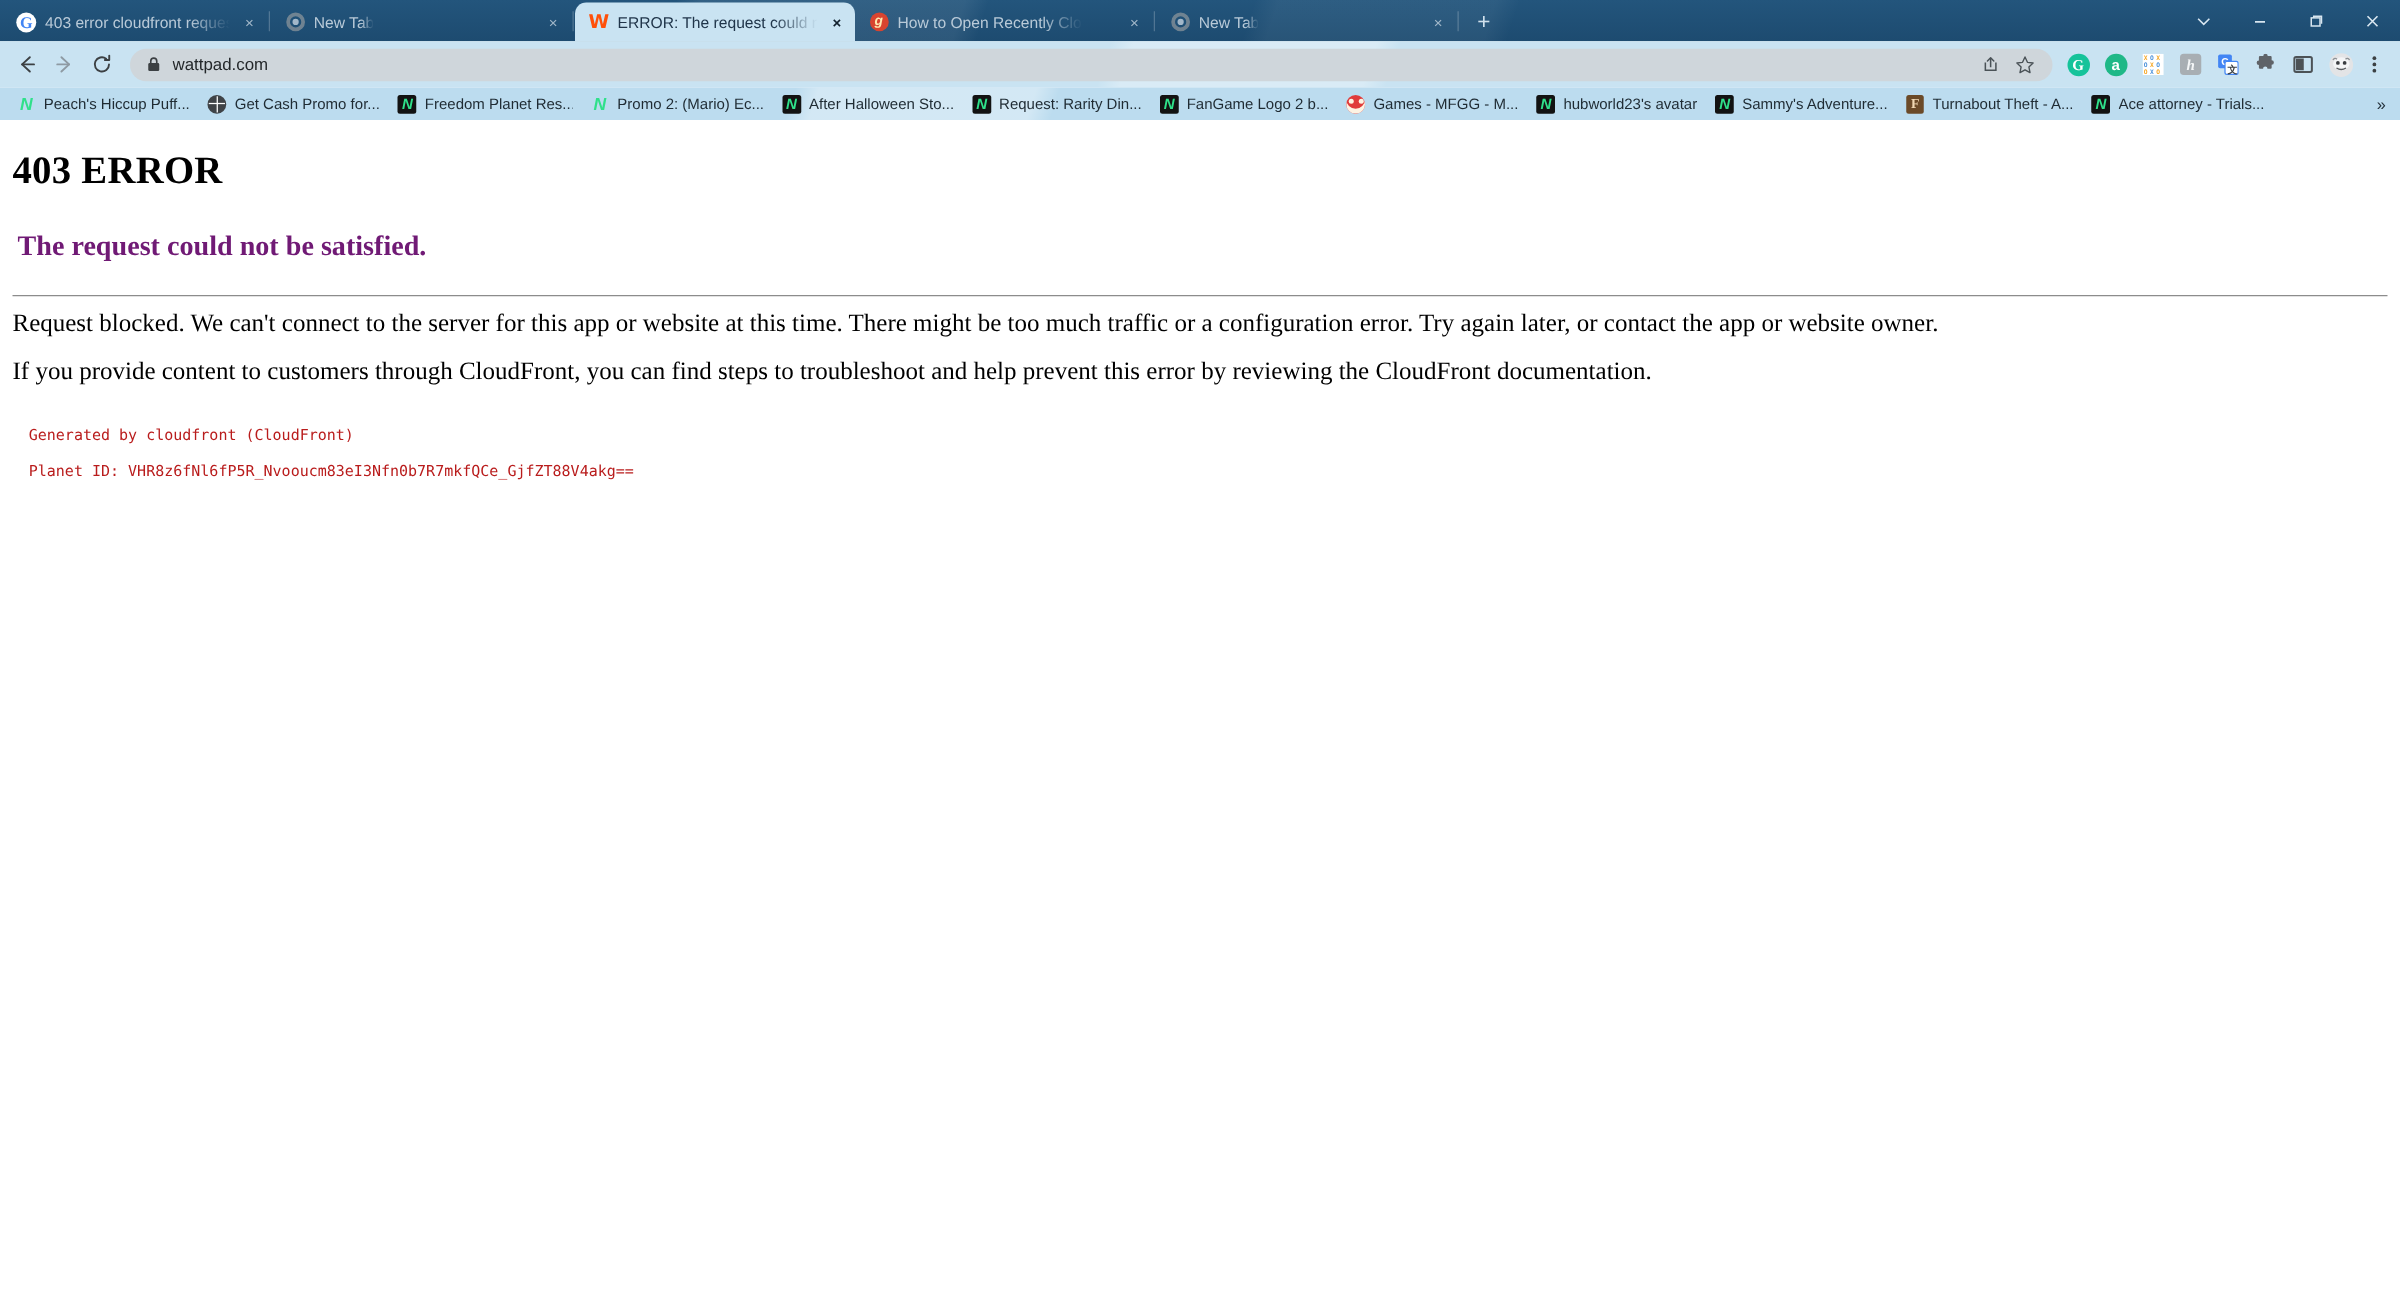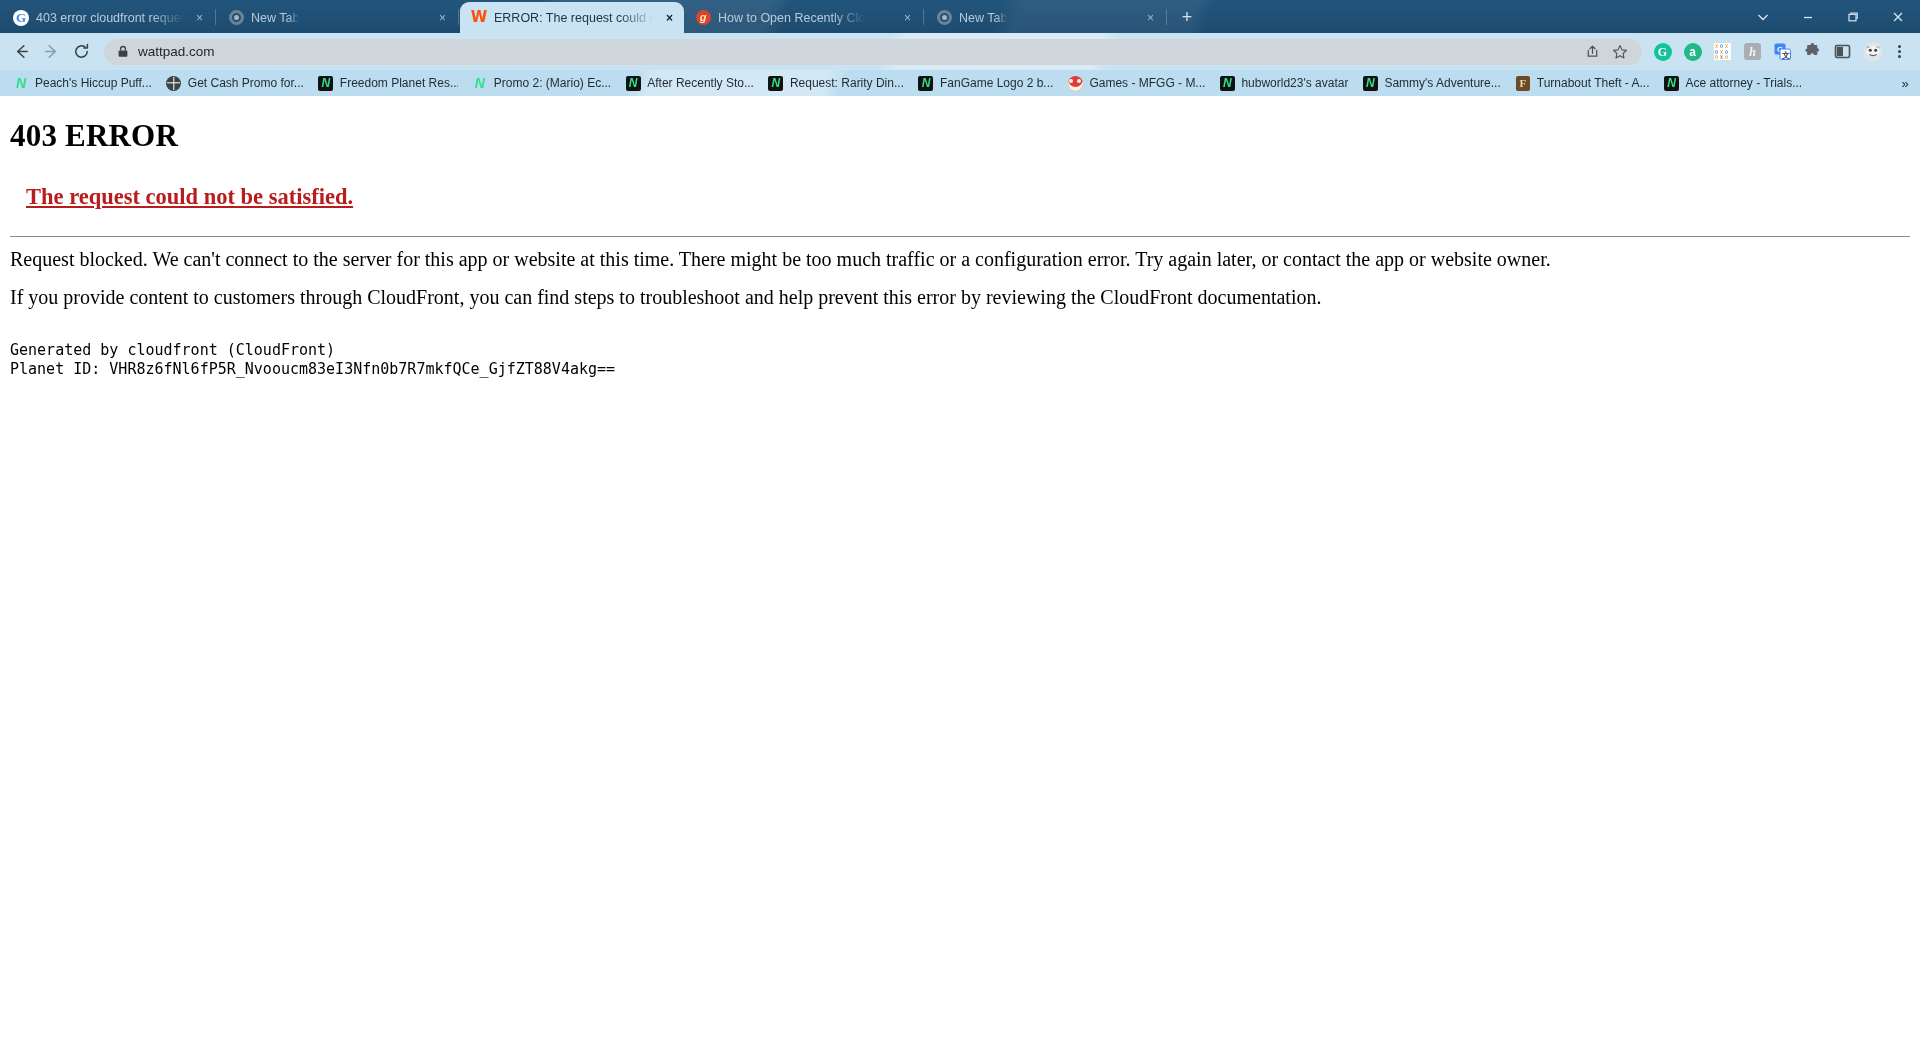--- a/index.html
+++ b/index.html
@@ -295,42 +295,41 @@
     font-size: 31px;
     font-weight: bold;
     color: #000;
     margin: 14px 0 0 0;
     letter-spacing: .2px;
   }
   .err-h2 {
     font-family: "Liberation Serif", serif;
     font-size: 22.5px;
     font-weight: bold;
-    color: #b91c1c;
-    margin: 30px 0 0 16px;
-    text-decoration: underline;
+    color: #701a75;
+    margin: 30px 0 0 4px;
   }
   .err-hr {
     border: 0;
     border-top: 1px solid #8c8c8c;
     margin: 26px 0 0 0;
   }
   .err-p {
     font-family: "Liberation Serif", serif;
     font-size: 20px;
     color: #000;
     margin: 11px 0 0 0;
     line-height: 1.18;
   }
   .err-p.second { margin-top: 14px; }
   .err-mono {
     font-family: "DejaVu Sans Mono", "Liberation Mono", monospace;
-    font-size: 15px;
-    color: #000000;
-    margin: 0;
+    font-size: 12px;
+    color: #b91c1c;
+    margin: 13px;
     line-height: 1.28;
     white-space: pre;
   }
   .mono-block { margin-top: 32px; }
 </style>
 </head>
 <body>
 
 <div class="browser">
 
@@ -557,21 +556,21 @@
       <span class="bm-icon">
           <span class="fi-ng-plain">N</span>
         </span>
       <span class="bm-label">Promo 2: (Mario) Ec...</span>
     </div>
 
     <div class="bm">
       <span class="bm-icon">
           <span class="fi-newgrounds">N</span>
         </span>
-      <span class="bm-label">After Recently Sto...</span>
+      <span class="bm-label">After Halloween Sto...</span>
     </div>
 
     <div class="bm">
       <span class="bm-icon">
           <span class="fi-newgrounds">N</span>
         </span>
       <span class="bm-label">Request: Rarity Din...</span>
     </div>
 
     <div class="bm">

